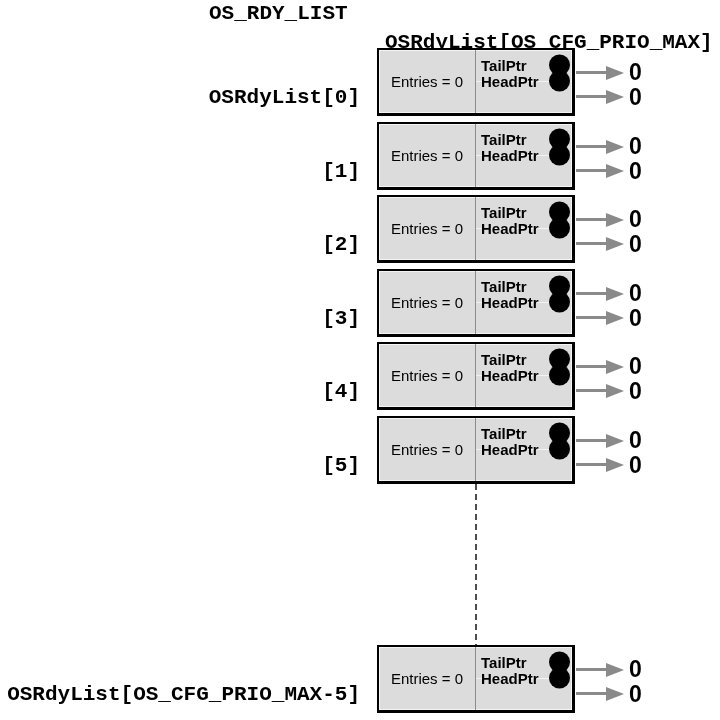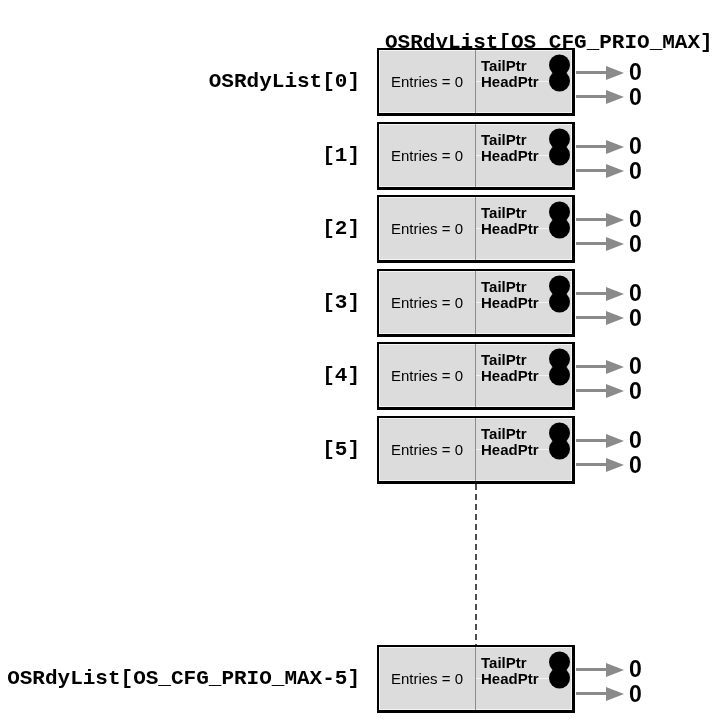--- a/index.html
+++ b/index.html
@@ -29,21 +29,21 @@
   .hdr{
     position:absolute;top:2px;
     font-size:21px;line-height:24px;
     white-space:pre;
   }
   #hdr-left{left:209px;}
   #hdr-right{left:385px;margin-top:29px;}
 
   .row{position:absolute;left:0;width:720px;height:68px;}
   .row-label{
-    position:absolute;right:360px;top:0;height:68px;
+    position:absolute;right:360px;top:16px;height:68px;
     line-height:68px;font-size:21px;white-space:pre;text-align:center;
   }
   .box{
     position:absolute;left:377px;top:0;width:198px;height:68px;
     box-sizing:border-box;
     background:var(--box-fill);
     border:solid var(--box-border);
     border-width:2px 3px 3px 2px;
     box-shadow:inset 0 0 0 1px #f4f4f4;
   }
@@ -95,20 +95,21 @@
       to bottom,
       var(--dashed-connector) 0px, var(--dashed-connector) 6px,
       transparent 6px, transparent 10px);
   }
 </style>
 </head>
 <body>
 
 <div id="stage">
 
+  <div class="hdr mono" id="hdr-left">OS_RDY_LIST</div>
   <div class="hdr mono" id="hdr-right">OSRdyList[OS_CFG_PRIO_MAX]</div>
 
   <div class="row" style="top:48px">
     <div class="row-label mono">OSRdyList[0]</div>
     <div class="box">
       <div class="entries-cell">Entries = 0</div>
       <div class="ptr-cell">
         <div class="ptr-row tail">
           <span class="ptr-label">TailPtr</span>
           <span class="dot"></span>

